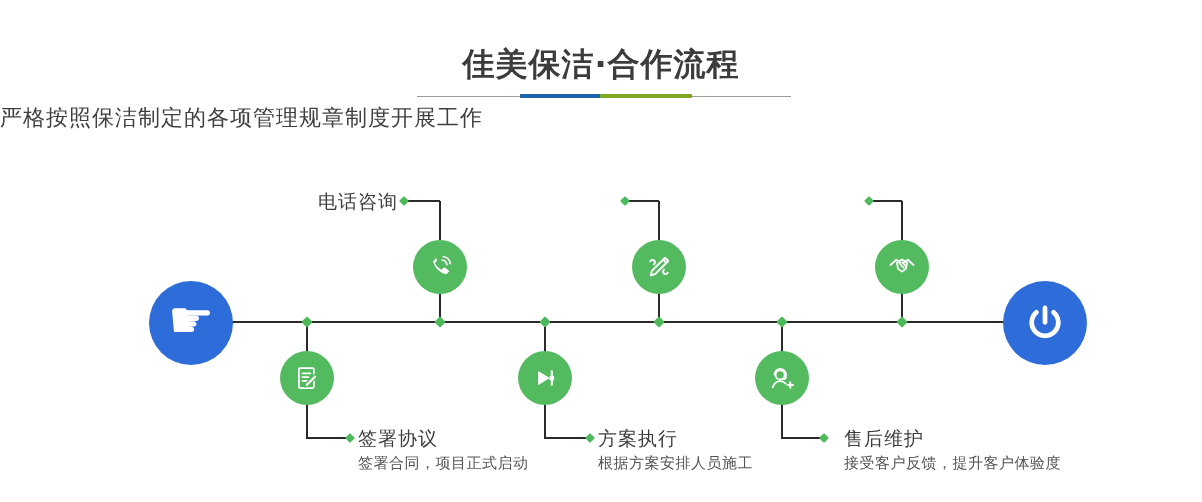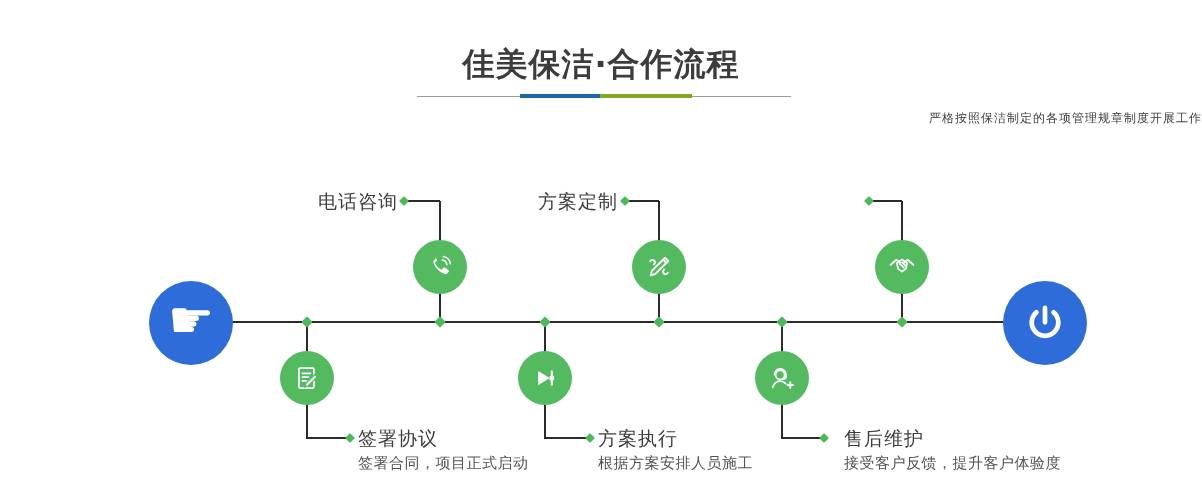--- a/index.html
+++ b/index.html
@@ -10,22 +10,22 @@
   
   .main-title{
     position:absolute;top:46px;left:0;width:100%;text-align:center;
     font-size:32px;font-weight:bold;color:#3c3c3c;letter-spacing:1px;line-height:36px;
   }
   .divider{position:absolute;top:94px;left:417px;width:374px;height:5px;}
   .divider-base{position:absolute;top:2px;left:0;width:100%;height:1px;background:#9c9c9c;}
   .divider-blue{position:absolute;top:0;left:103px;width:80px;height:4px;background:#1a67ab;}
   .divider-green{position:absolute;top:0;left:183px;width:92px;height:4px;background:#80a821;}
   .sub-title{
-    position:absolute;top:106px;left:0;width:100%;text-align:right;
-    font-size:12px;color:#3f3f3f;letter-spacing:1px;line-height:24px;
+    position:absolute;top:106px;left:0;width:100%;text-align:left;
+    font-size:22px;color:#3f3f3f;letter-spacing:1px;line-height:24px;
   }
   
   .main-line{position:absolute;left:191px;top:321px;width:854px;height:2px;background:#2b2b2b;}
   .vline{position:absolute;width:2px;background:#2b2b2b;}
   .hline{position:absolute;height:2px;background:#2b2b2b;}
   .dm{position:absolute;background:#4cb95a;border-radius:1px;transform:translate(-50%,-50%) rotate(45deg);}
   .dm-line{width:8px;height:8px;}
   .dm-label{width:7px;height:7px;}
   
   .node{position:absolute;border-radius:50%;display:flex;align-items:center;justify-content:center;}
@@ -87,21 +87,20 @@
     <div class="node node-green" style="left:632px;top:240px;">
       <span>
         <svg width="30" height="30" viewBox="0 0 24 24" fill="none" stroke="#fff" stroke-width="1.5" stroke-linecap="round" stroke-linejoin="round">
           <path d="M16.8 4.6l2.6 2.6L8.9 17.7l-3.5.9.9-3.5z"></path>
           <path d="M15.3 6.1l2.6 2.6"></path>
           <path d="M5 7.4c2.1-2.7 5 .2 3 2.6M19 16.6c-2.1 2.7-5-.2-3-2.6"></path>
         </svg>
       </span>
     </div>
     <div class="step-label top-label tl2">
-      <div class="t">方案定制</div>
     </div>
   </div>
 
   <div>
     <div class="vline" style="left:901px;top:201px;height:121px;"></div>
     <div class="hline" style="left:869px;top:200px;width:33px;"></div>
     <div class="dm dm-label" style="left:869px;top:201px;"></div>
     <div class="dm dm-line" style="left:902px;top:322px;"></div>
     <div class="node node-green" style="left:875px;top:240px;">
       <span>

